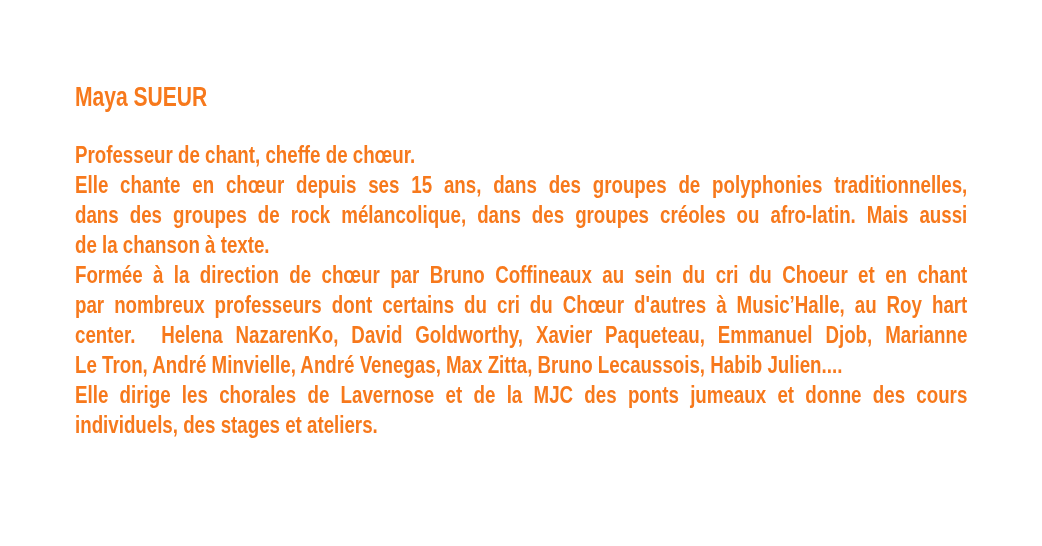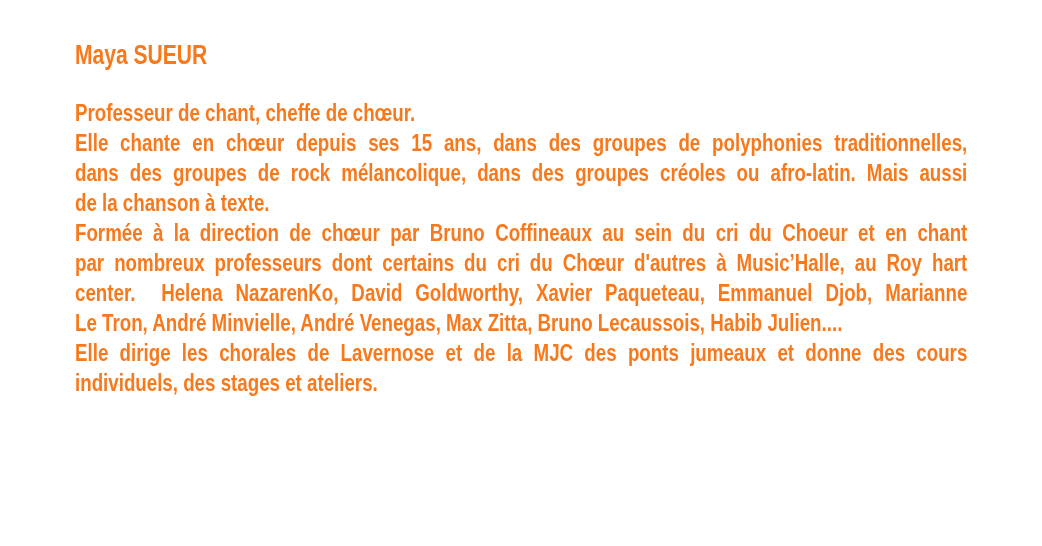--- a/index.html
+++ b/index.html
@@ -11,21 +11,21 @@
     padding: 0;
     background: var(--bg-color);
   }
   .page {
     position: relative;
     width: 1042px;
     height: 546px;
     overflow: hidden;
     background: var(--bg-color);
     box-sizing: border-box;
-    padding-top: 38px;
+    padding-top: 80px;
     padding-left: 75px;
     font-family: "Liberation Sans", sans-serif;
   }
   .title {
     margin: 0;
     font-weight: bold;
     font-size: 27px;
     line-height: 34px;
     color: var(--text-color);
     white-space: nowrap;

